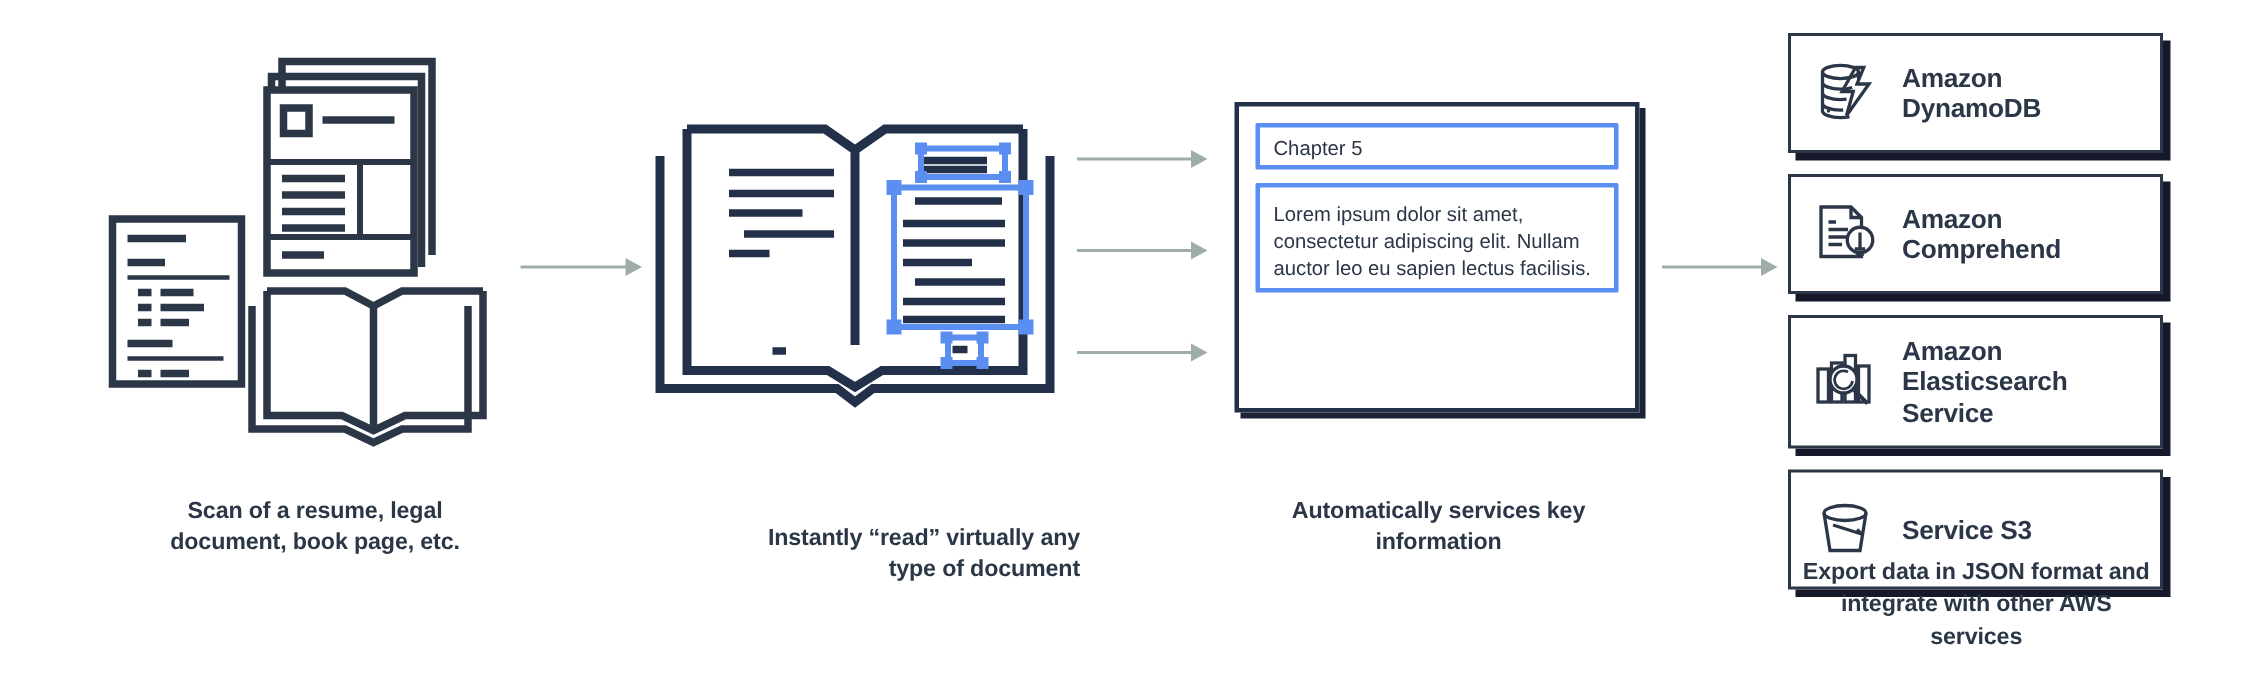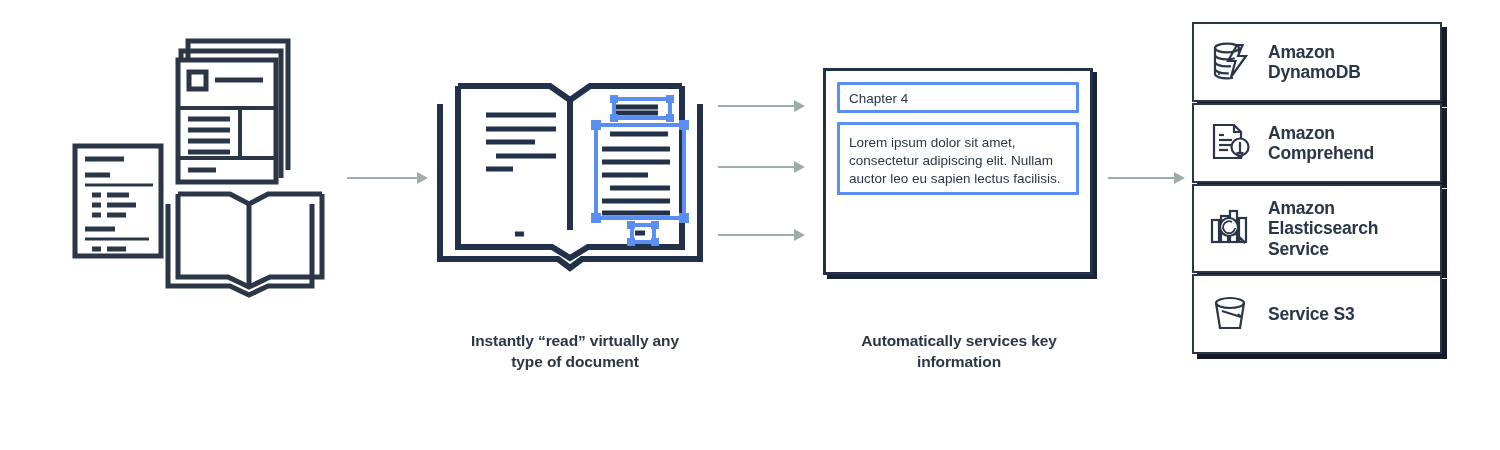--- a/index.html
+++ b/index.html
@@ -80,21 +80,21 @@
   #col-aws { position: absolute; left: 1192px; top: 22px; width: 250px; }
   .svc-card {
     position: relative;
     box-sizing: border-box;
     width: 250px;
     background: #ffffff;
     border: 2px solid #2b3647;
     box-shadow: 5px 5px 0 0 #15192a;
     display: flex;
     align-items: center;
-    margin-bottom: 1px;
+    margin-bottom: 14px;
     padding: 6px 10px;
   }
   .svc-icon {
     width: 54px;
     min-width: 54px;
     height: 54px;
     display: flex;
     align-items: center;
     justify-content: center;
   }
@@ -159,20 +159,22 @@
       <g fill="none" stroke="#2b3647" stroke-width="5" stroke-linejoin="miter">
 
         <path d="M108,186 L108,268 L170,268 L189,277 L208,268 L252,268 L252,186"></path>
 
         <path d="M118,176 L118,259 L168,259 L189,269 L210,259 L262,259 L262,176"></path>
         <path d="M118,176 L170,176 L189,186 L208,176 L262,176"></path>
         <line x1="189" y1="186" x2="189" y2="269"></line>
       </g>
     </svg>
   </div>
+  <div class="caption" style="left:60px; top:330px; width:300px; white-space:pre-line;">Scan of a resume, legal
+document, book page, etc.</div>
 
   <div>
     <div class="arrow-line abs" style="left:347px; top:177px; width:72px;"></div>
     <div class="arrow-head abs" style="left:417px; top:172px;"></div>
   </div>
 
   <div class="abs" style="left:430px; top:72px;">
     <svg width="280" height="216" viewBox="0 0 280 216">
       <g fill="none" stroke="#22304a" stroke-width="6" stroke-linejoin="miter">
 
@@ -230,38 +232,38 @@
         <rect x="202" y="153" width="22" height="17" fill="none" stroke="#5a8ef0" stroke-width="4"></rect>
         <g fill="#5a8ef0">
           <rect x="197" y="149" width="8" height="8"></rect>
             <rect x="221" y="149" width="8" height="8"></rect>
           <rect x="197" y="166" width="8" height="8"></rect>
             <rect x="221" y="166" width="8" height="8"></rect>
         </g>
       </g>
     </svg>
   </div>
-  <div class="caption" style="left:430px; top:330px; width:290px; white-space:pre-line;">Instantly “read” virtually any
+  <div class="caption" style="left:430px; top:348px; width:290px; white-space:pre-line;text-align:right;">Instantly “read” virtually any
 type of document</div>
 
   <div>
     <div class="arrow-line abs" style="left:718px; top:105px; width:78px;"></div>
     <div class="arrow-head abs" style="left:794px; top:100px;"></div>
   </div>
   <div>
     <div class="arrow-line abs" style="left:718px; top:166px; width:78px;"></div>
     <div class="arrow-head abs" style="left:794px; top:161px;"></div>
   </div>
   <div>
     <div class="arrow-line abs" style="left:718px; top:234px; width:78px;"></div>
     <div class="arrow-head abs" style="left:794px; top:229px;"></div>
   </div>
 
   <div id="col-form">
-    <div class="field one-line">Chapter 4</div>
+    <div class="field one-line">Chapter 5</div>
     <div class="field block">Lorem ipsum dolor sit amet, consectetur adipiscing elit. Nullam auctor leo eu sapien lectus facilisis.</div>
   </div>
   <div class="caption" style="left:828px; top:330px; width:262px; white-space:pre-line;">Automatically services key
 information</div>
 
   <div>
     <div class="arrow-line abs" style="left:1108px; top:177px; width:68px;"></div>
     <div class="arrow-head abs" style="left:1174px; top:172px;"></div>
   </div>
 
@@ -334,14 +336,17 @@
             <path d="M8,12 L12,37 L32,37 L36,12"></path>
             <path d="M14,20 L33,26"></path>
             <path d="M33,26 L30,23"></path>
           </g>
         </svg>
       </div>
       <div class="svc-label">Service S3</div>
     </div>
 
   </div>
+  <div class="caption" style="left:1180px; top:371px; width:275px; white-space:pre-line;">Export data in JSON format and
+integrate with other AWS
+services</div>
 
 </div>
 
 </body></html>

